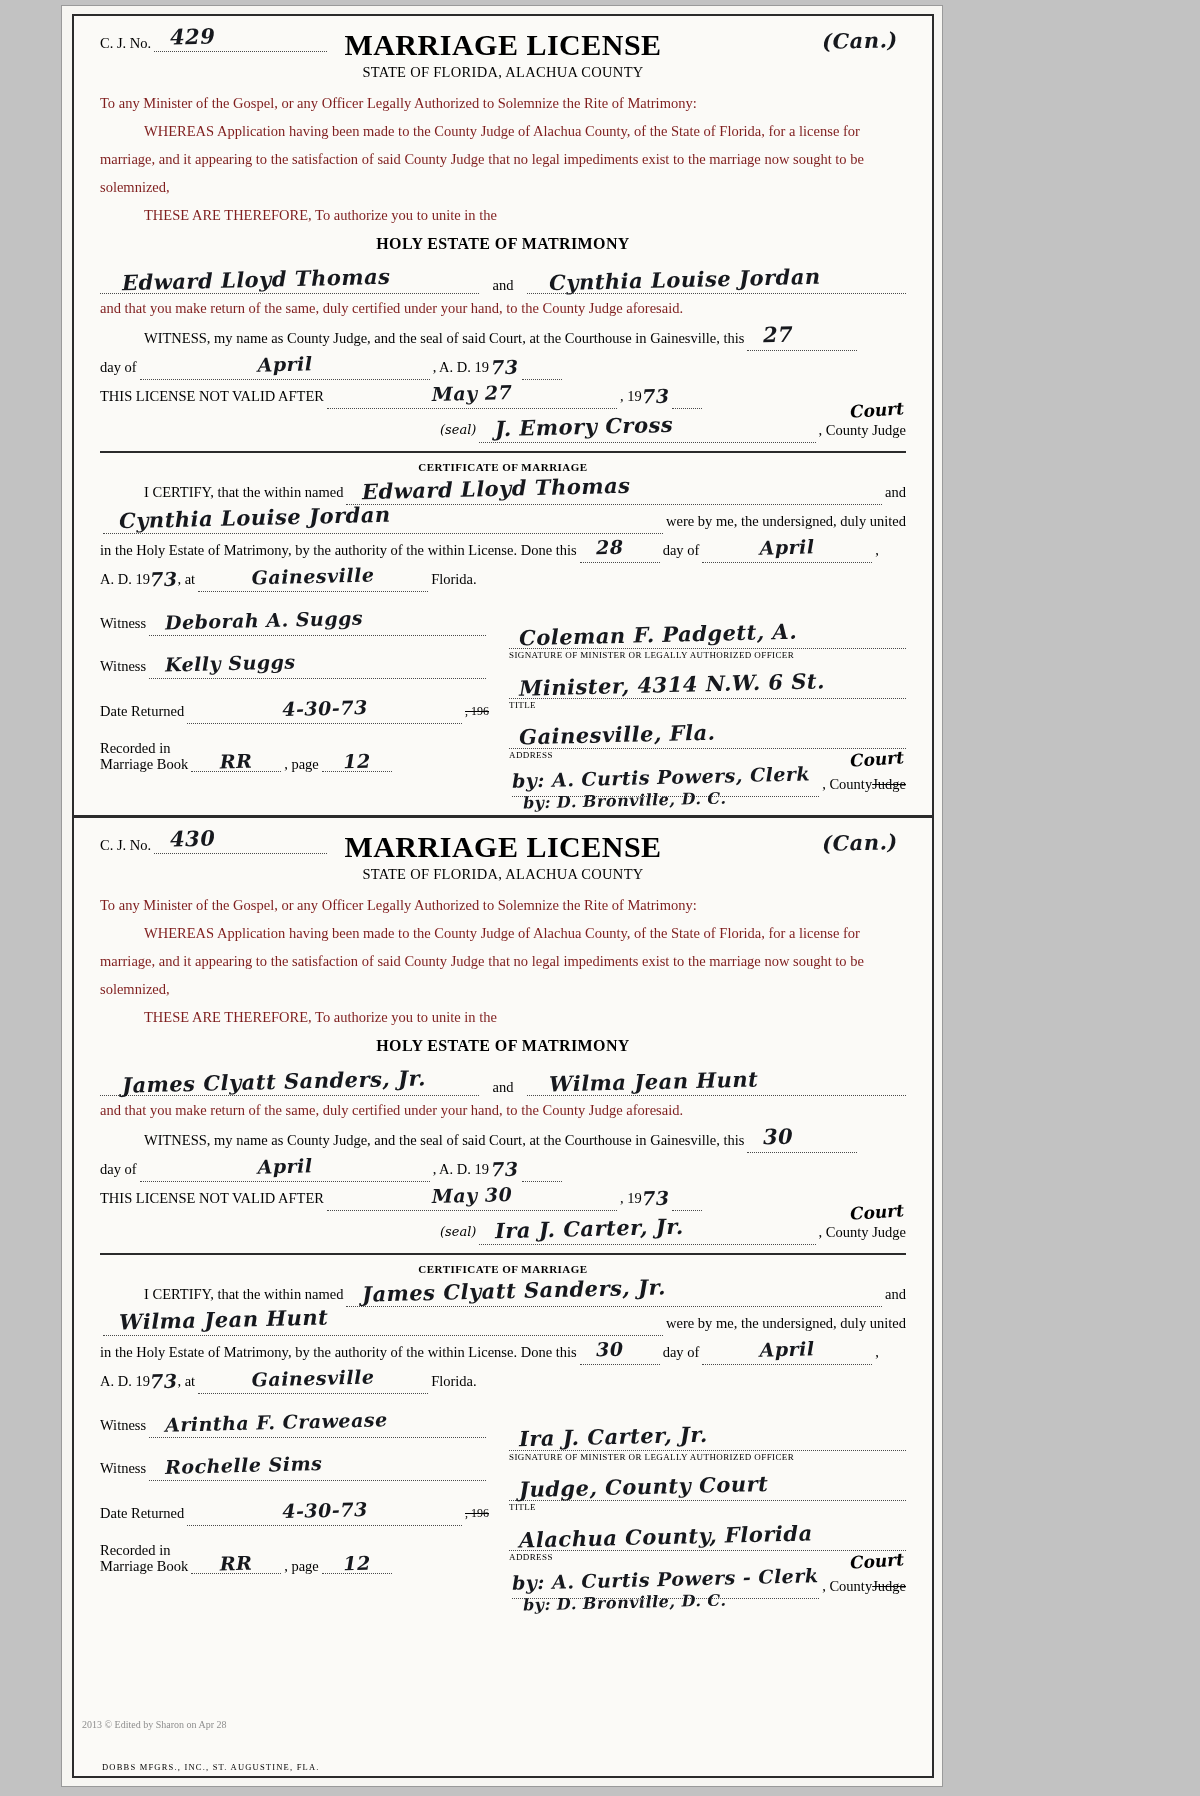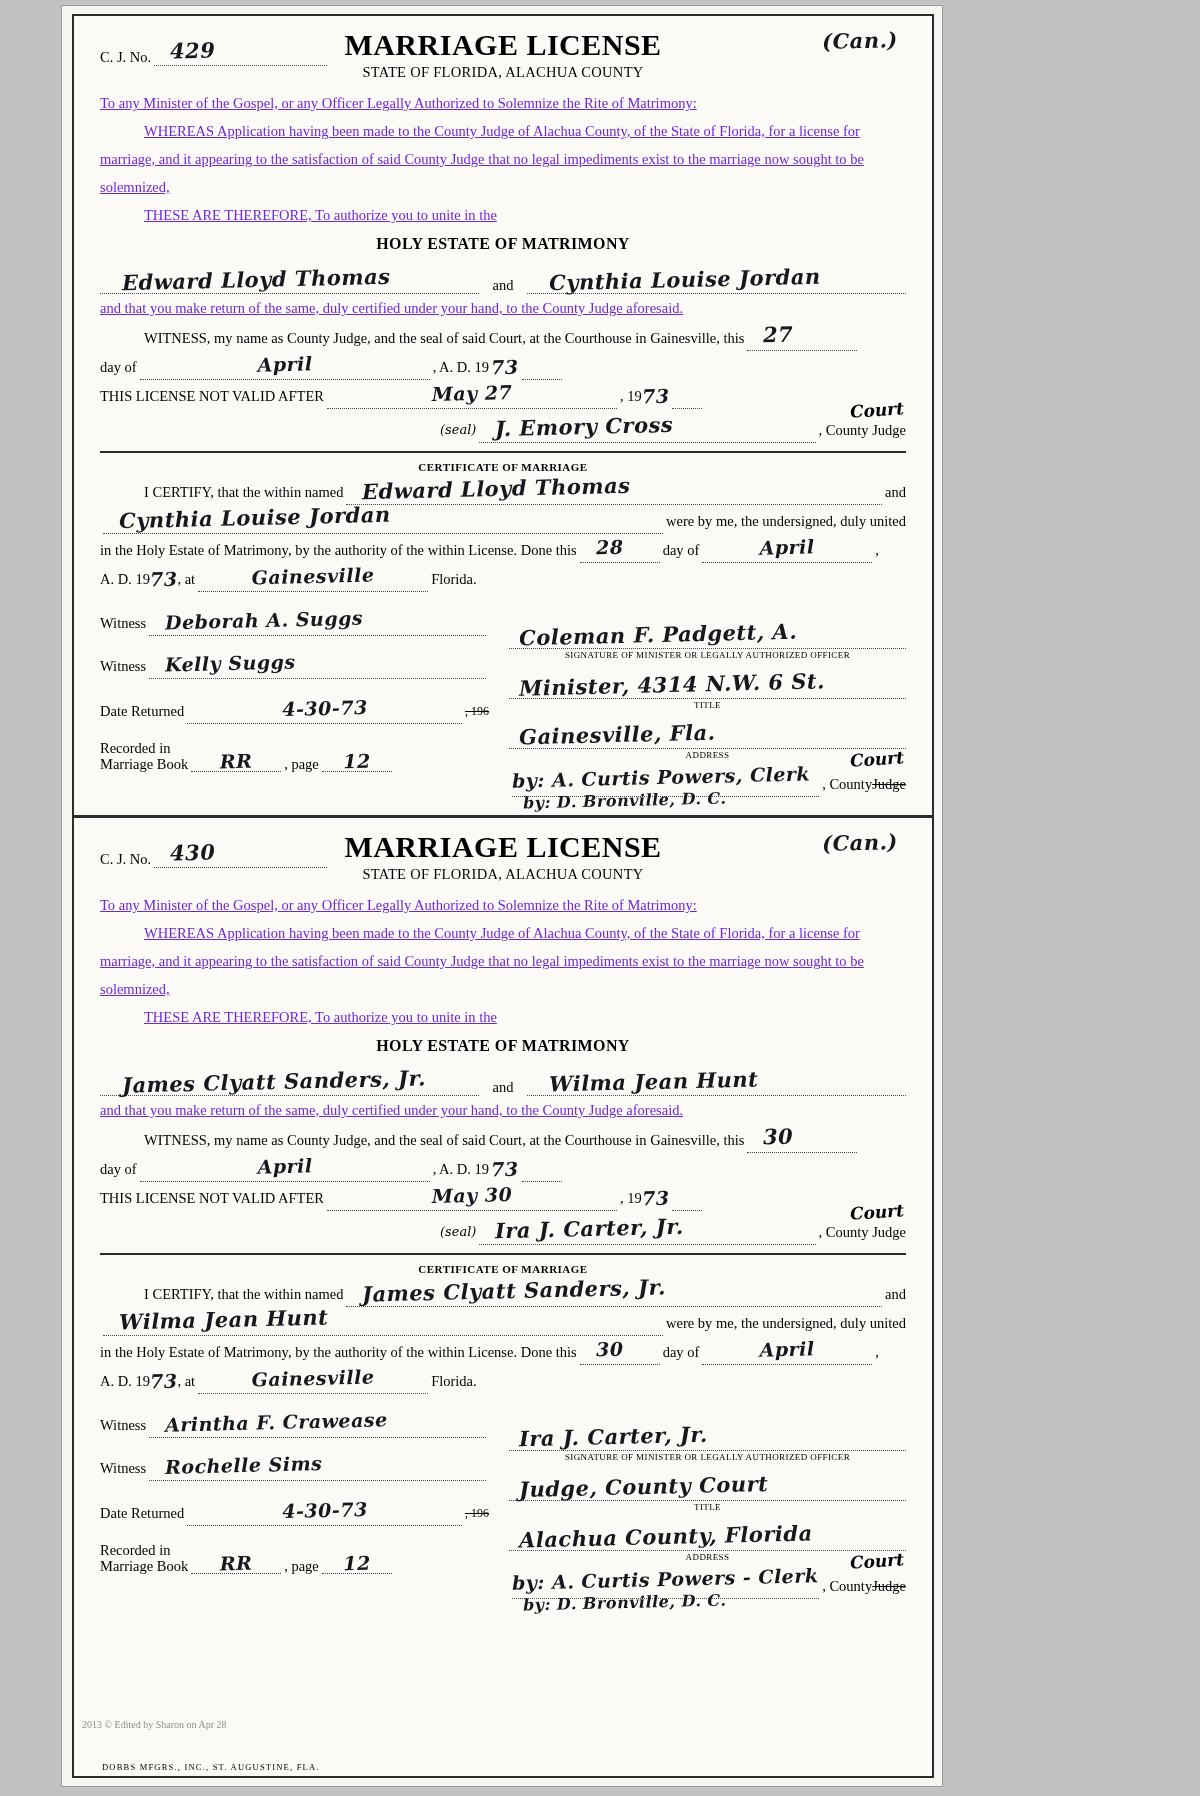--- a/index.html
+++ b/index.html
@@ -52,22 +52,21 @@
   }
   .subtitle {
     text-align: center;
     font-size: 14.5px;
     letter-spacing: 0.3px;
     margin: 2px 0 8px 0;
   }
   .body-text {
     font-size: 14.5px;
     line-height: 28px;
-    color: #6d28d9;
-    text-decoration: underline;
+    color: #7f1d1d;
   }
   .indent { text-indent: 44px; }
   .center-head {
     text-align: center;
     font-weight: bold;
     font-size: 16px;
     letter-spacing: 0.4px;
     margin: 6px 0 2px 0;
   }
   .cert-head {
@@ -118,21 +117,21 @@
     font-size: 14.5px;
     line-height: 26px;
     margin-top: 3px;
   }
   .lbl { white-space: nowrap; }
 
   
   .cjno {
     position: absolute;
     left: 26px;
-    top: 32px;
+    top: 18px;
     font-size: 14.5px;
     display: flex;
     align-items: flex-end;
     width: 230px;
   }
   .corner-note {
     position: absolute;
     right: 34px;
     top: 12px;
     font-size: 21px;
@@ -171,21 +170,21 @@
     height: 30px;
     margin-top: 12px;
   }
   .sig-line .hw {
     position: absolute;
     bottom: 1px;
     left: 10px;
     white-space: nowrap;
   }
   .sig-cap {
-    text-align: center;
+    text-align: left;
     font-size: 9px;
     letter-spacing: 0.4px;
     margin-top: 1px;
   }
   .footer-note {
     position: absolute;
     left: 28px;
     bottom: 4px;
     font-size: 8.5px;
     letter-spacing: 1.2px;

